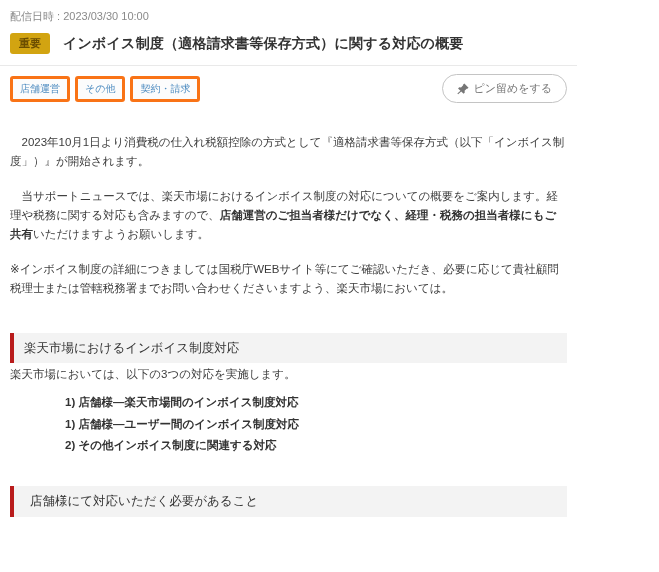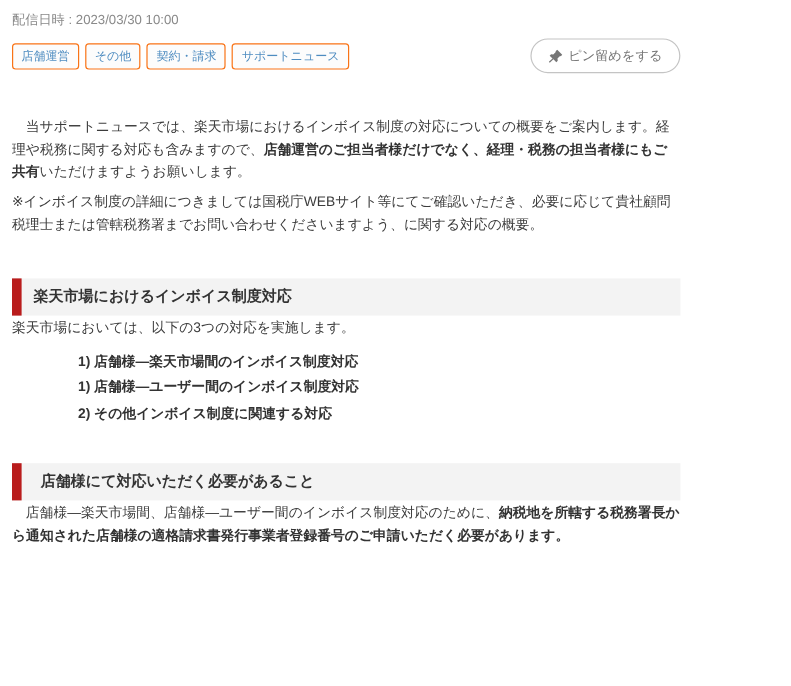--- a/index.html
+++ b/index.html
@@ -20,94 +20,97 @@
     font-size: 11px; font-weight: bold;
     padding: 3px 9px; border-radius: 3px; flex: 0 0 auto;
   }
   .page-title { font-size: 14px; font-weight: bold; color: #333; letter-spacing: .2px; }
 
   
   .meta-row { display: flex; justify-content: space-between; align-items: center; padding: 8px 10px 6px; }
   .tag-list { display: flex; gap: 5px; }
   .tag {
     font-size: 10px; color: #4e8cc0;
-    border: 1px solid #f97316; background: #fcfcfc;
+    border: 3px solid #f97316; background: #fcfcfc;
     padding: 3px 7px; border-radius: 3px; cursor: pointer; white-space: nowrap;
   }
   .pin-btn {
     display: inline-flex; align-items: center; gap: 4px;
     border: 1px solid #c4c4c4; border-radius: 15px;
     padding: 6px 14px; font-size: 11px; color: #767676;
     background: #fff; cursor: pointer;
   }
   .pin-btn svg { display: block; }
 
   
   .content { padding: 24px 10px 0; font-size: 11.5px; line-height: 1.66; color: #3c3c3c; }
   .para { margin: 0; }
-  .mt6  { margin-top: 6px; }
+  .mt6  { margin-top: 16px; }
   .mt10 { margin-top: 10px; }
   .mt14 { margin-top: 2px; }
   b, .bold { font-weight: bold; color: #333; }
 
   .section-heading {
     margin-top: 34px;
     background: #f3f3f3;
-    border-left: 8px solid #b91c1c;
-    font-weight: bold; font-size: 12.5px; color: #333;
+    border-left: 4px solid #b91c1c;
+    font-weight: normal; font-size: 12.5px; color: #333;
     padding: 5px 10px;
   }
   .section-heading.second { margin-top: 30px; padding-left: 16px; }
 
   .num-list { margin-top: 8px; padding-left: 15px; font-weight: bold; color: #333; line-height: 1.85; }
   .num-list div { white-space: nowrap; margin-left: 40px; }
 </style>
 </head>
 <body>
 
 <div class="page">
 
   <div class="date-line">配信日時 : 2023/03/30 10:00</div>
 
+  <div class="title-row">
+    <span class="imp-badge">重要</span>
+    <span class="page-title">インボイス制度（適格請求書等保存方式）に関する対応の概要</span>
+  </div>
 
   <div class="meta-row">
     <div class="tag-list">
       <span class="tag">店舗運営</span>
       <span class="tag">その他</span>
       <span class="tag">契約・請求</span>
-      <span class="tag">サポートニュース</span>
     </div>
     <button class="pin-btn">
       <span>
         <svg width="12" height="12" viewBox="0 0 16 16">
           <path fill="#767676" d="M9.8.6l5.6 5.6-1.6 1.6-.9-.2-2.8 2.8.3 2.4-1.6 1.6-3.2-3.2L1.5 15l-1-1 4.1-3.6-3.2-3.2L3 5.6l2.4.3 2.8-2.8-.2-.9z"></path>
         </svg>
       </span>
       <span>ピン留めをする</span>
     </button>
   </div>
 
   <div class="content">
 
+    <p class="para">　2023年10月1日より消費税の仕入れ税額控除の方式として『適格請求書等保存方式（以下「インボイス制度」）』が開始されます。</p>
 
     <p class="para mt6"><span>　当サポートニュースでは、楽天市場におけるインボイス制度の対応についての概要をご案内します。経理や税務に関する対応も含みますので、</span><b>店舗運営のご担当者様だけでなく、経理・税務の担当者様にもご共有</b><span>いただけますようお願いします。</span></p>
 
-    <p class="para mt6">※インボイス制度の詳細につきましては国税庁WEBサイト等にてご確認いただき、必要に応じて貴社顧問税理士または管轄税務署までお問い合わせくださいますよう、に関する対応の概要。</p>
+    <p class="para mt6">※インボイス制度の詳細につきましては国税庁WEBサイト等にてご確認いただき、必要に応じて貴社顧問税理士または管轄税務署までお問い合わせくださいますよう、楽天市場においては。</p>
 
     <div class="section-heading">楽天市場におけるインボイス制度対応</div>
 
     <p class="para mt14">楽天市場においては、以下の3つの対応を実施します。</p>
 
     <div class="num-list">
       <div>1) 店舗様―楽天市場間のインボイス制度対応</div>
       <div>1) 店舗様―ユーザー間のインボイス制度対応</div>
       <div>2) その他インボイス制度に関連する対応</div>
     </div>
 
     <div class="section-heading second">店舗様にて対応いただく必要があること</div>
 
-    <p class="para mt14"><span>　店舗様―楽天市場間、店舗様―ユーザー間のインボイス制度対応のために、</span><b>納税地を所轄する税務署長から通知された店舗様の適格請求書発行事業者登録番号のご申請いただく必要があります。</b></p>
 
     <p class="para mt10"><br>
       </p>
 
   </div>
 </div>
 
 </body></html>

